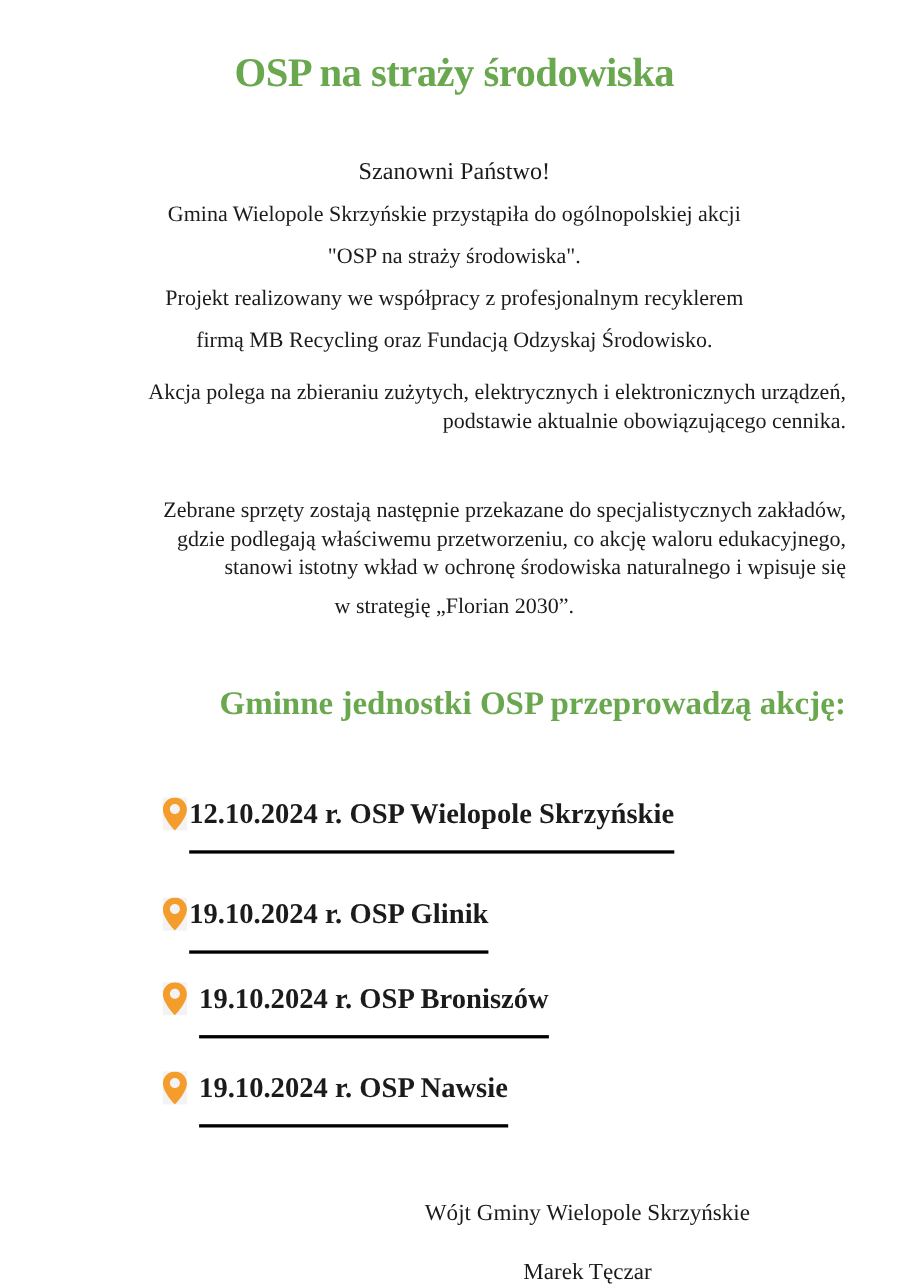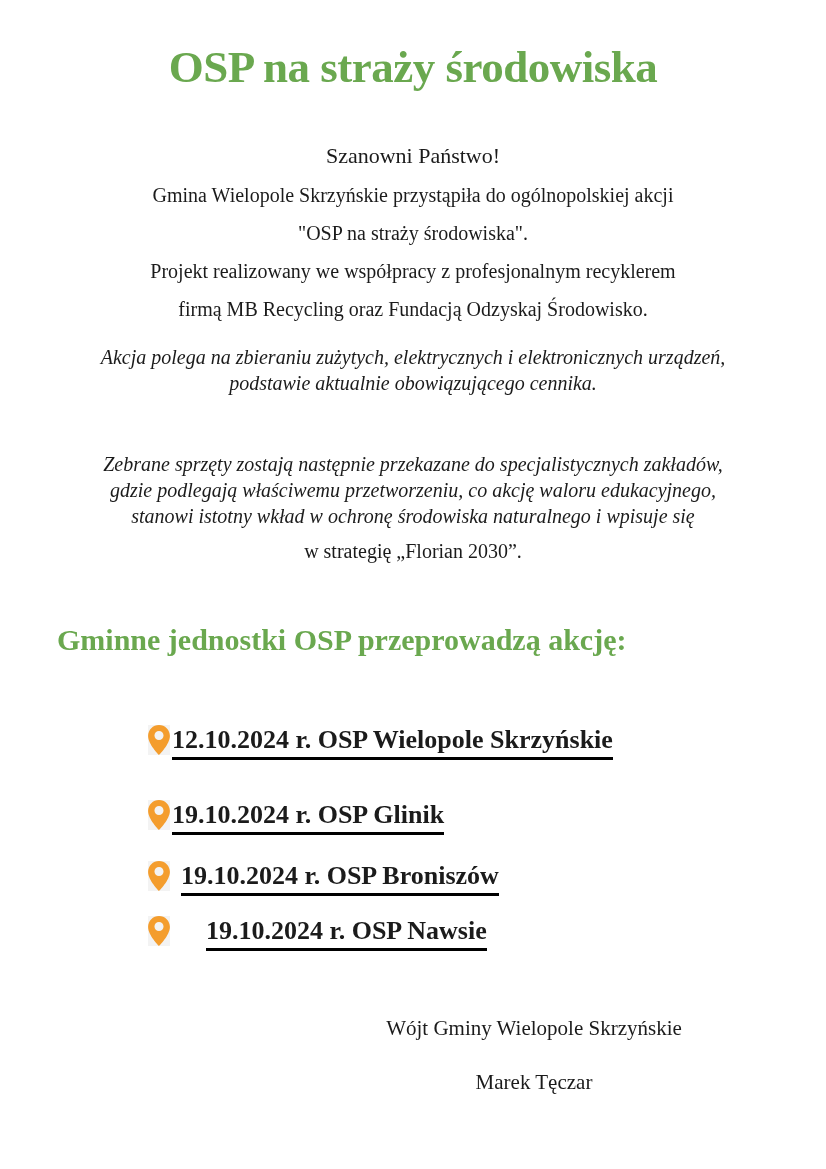--- a/index.html
+++ b/index.html
@@ -16,21 +16,21 @@
   }
   .page {
     box-sizing: border-box;
     width: 826px;
     height: 1169px;
     padding: 40px 57px 0 57px;
     background: #ffffff;
   }
   .page-title {
     margin: 0;
-    font-size: 45px;
+    font-size: 37px;
     line-height: 54px;
     font-weight: bold;
     text-align: center;
     color: var(--accent-green, #6AA84F);
     letter-spacing: -0.5px;
   }
   .greeting {
     margin: 48px 0 0 0;
     font-size: 22px;
     line-height: 28px;
@@ -40,71 +40,70 @@
   .intro p {
     margin: 12px 0;
     font-size: 20px;
     line-height: 26px;
     text-align: center;
     white-space: nowrap;
   }
   .para {
     margin: 0;
     font-size: 20px;
-    text-align: center;
-    font-style: italic;
+    text-align: right;
   }
   .para .line {
     line-height: 26px;
     white-space: nowrap;
   }
   .para-1 { margin-top: 22px; }
   .para-2 { margin-top: 55px; }
   .strategy-line {
     margin: 9px 0 0 0;
     font-size: 20px;
     line-height: 26px;
     text-align: center;
     white-space: nowrap;
   }
   .section-heading {
     margin: 58px 0 0 0;
     font-size: 30px;
     line-height: 36px;
     font-weight: bold;
-    text-align: left;
+    text-align: right;
     color: var(--accent-green, #6AA84F);
     white-space: nowrap;
   }
   .events {
     margin: 65px 0 0 91px;
   }
   .event-item {
     display: flex;
     align-items: flex-start;
     font-size: 26px;
     line-height: 34px;
     font-weight: bold;
   }
   .event-item + .event-item.gap-1 { margin-top: 38px; }
   .event-item + .event-item.gap-2 { margin-top: 24px; }
-  .event-item + .event-item.gap-3 { margin-top: 18px; gap: 25px; }
+  .event-item + .event-item.gap-3 { margin-top: 28px; }
   .pin {
     flex: 0 0 auto;
     width: 22px;
     height: 30px;
     margin-top: 2px;
     margin-right: 2px;
     background: #f3f3f3;
   }
   .event-item.wide-gap .pin { margin-right: 11px; }
   .event-label {
     display: inline-block;
     border-bottom: 3px solid #000000;
-    padding-bottom: 0px;
+    padding-bottom: 16px;
     white-space: nowrap;
   }
   .signature {
     width: 400px;
     margin: 64px 0 0 277px;
     text-align: center;
   }
   .signature p {
     margin: 0;
     font-size: 21px;

